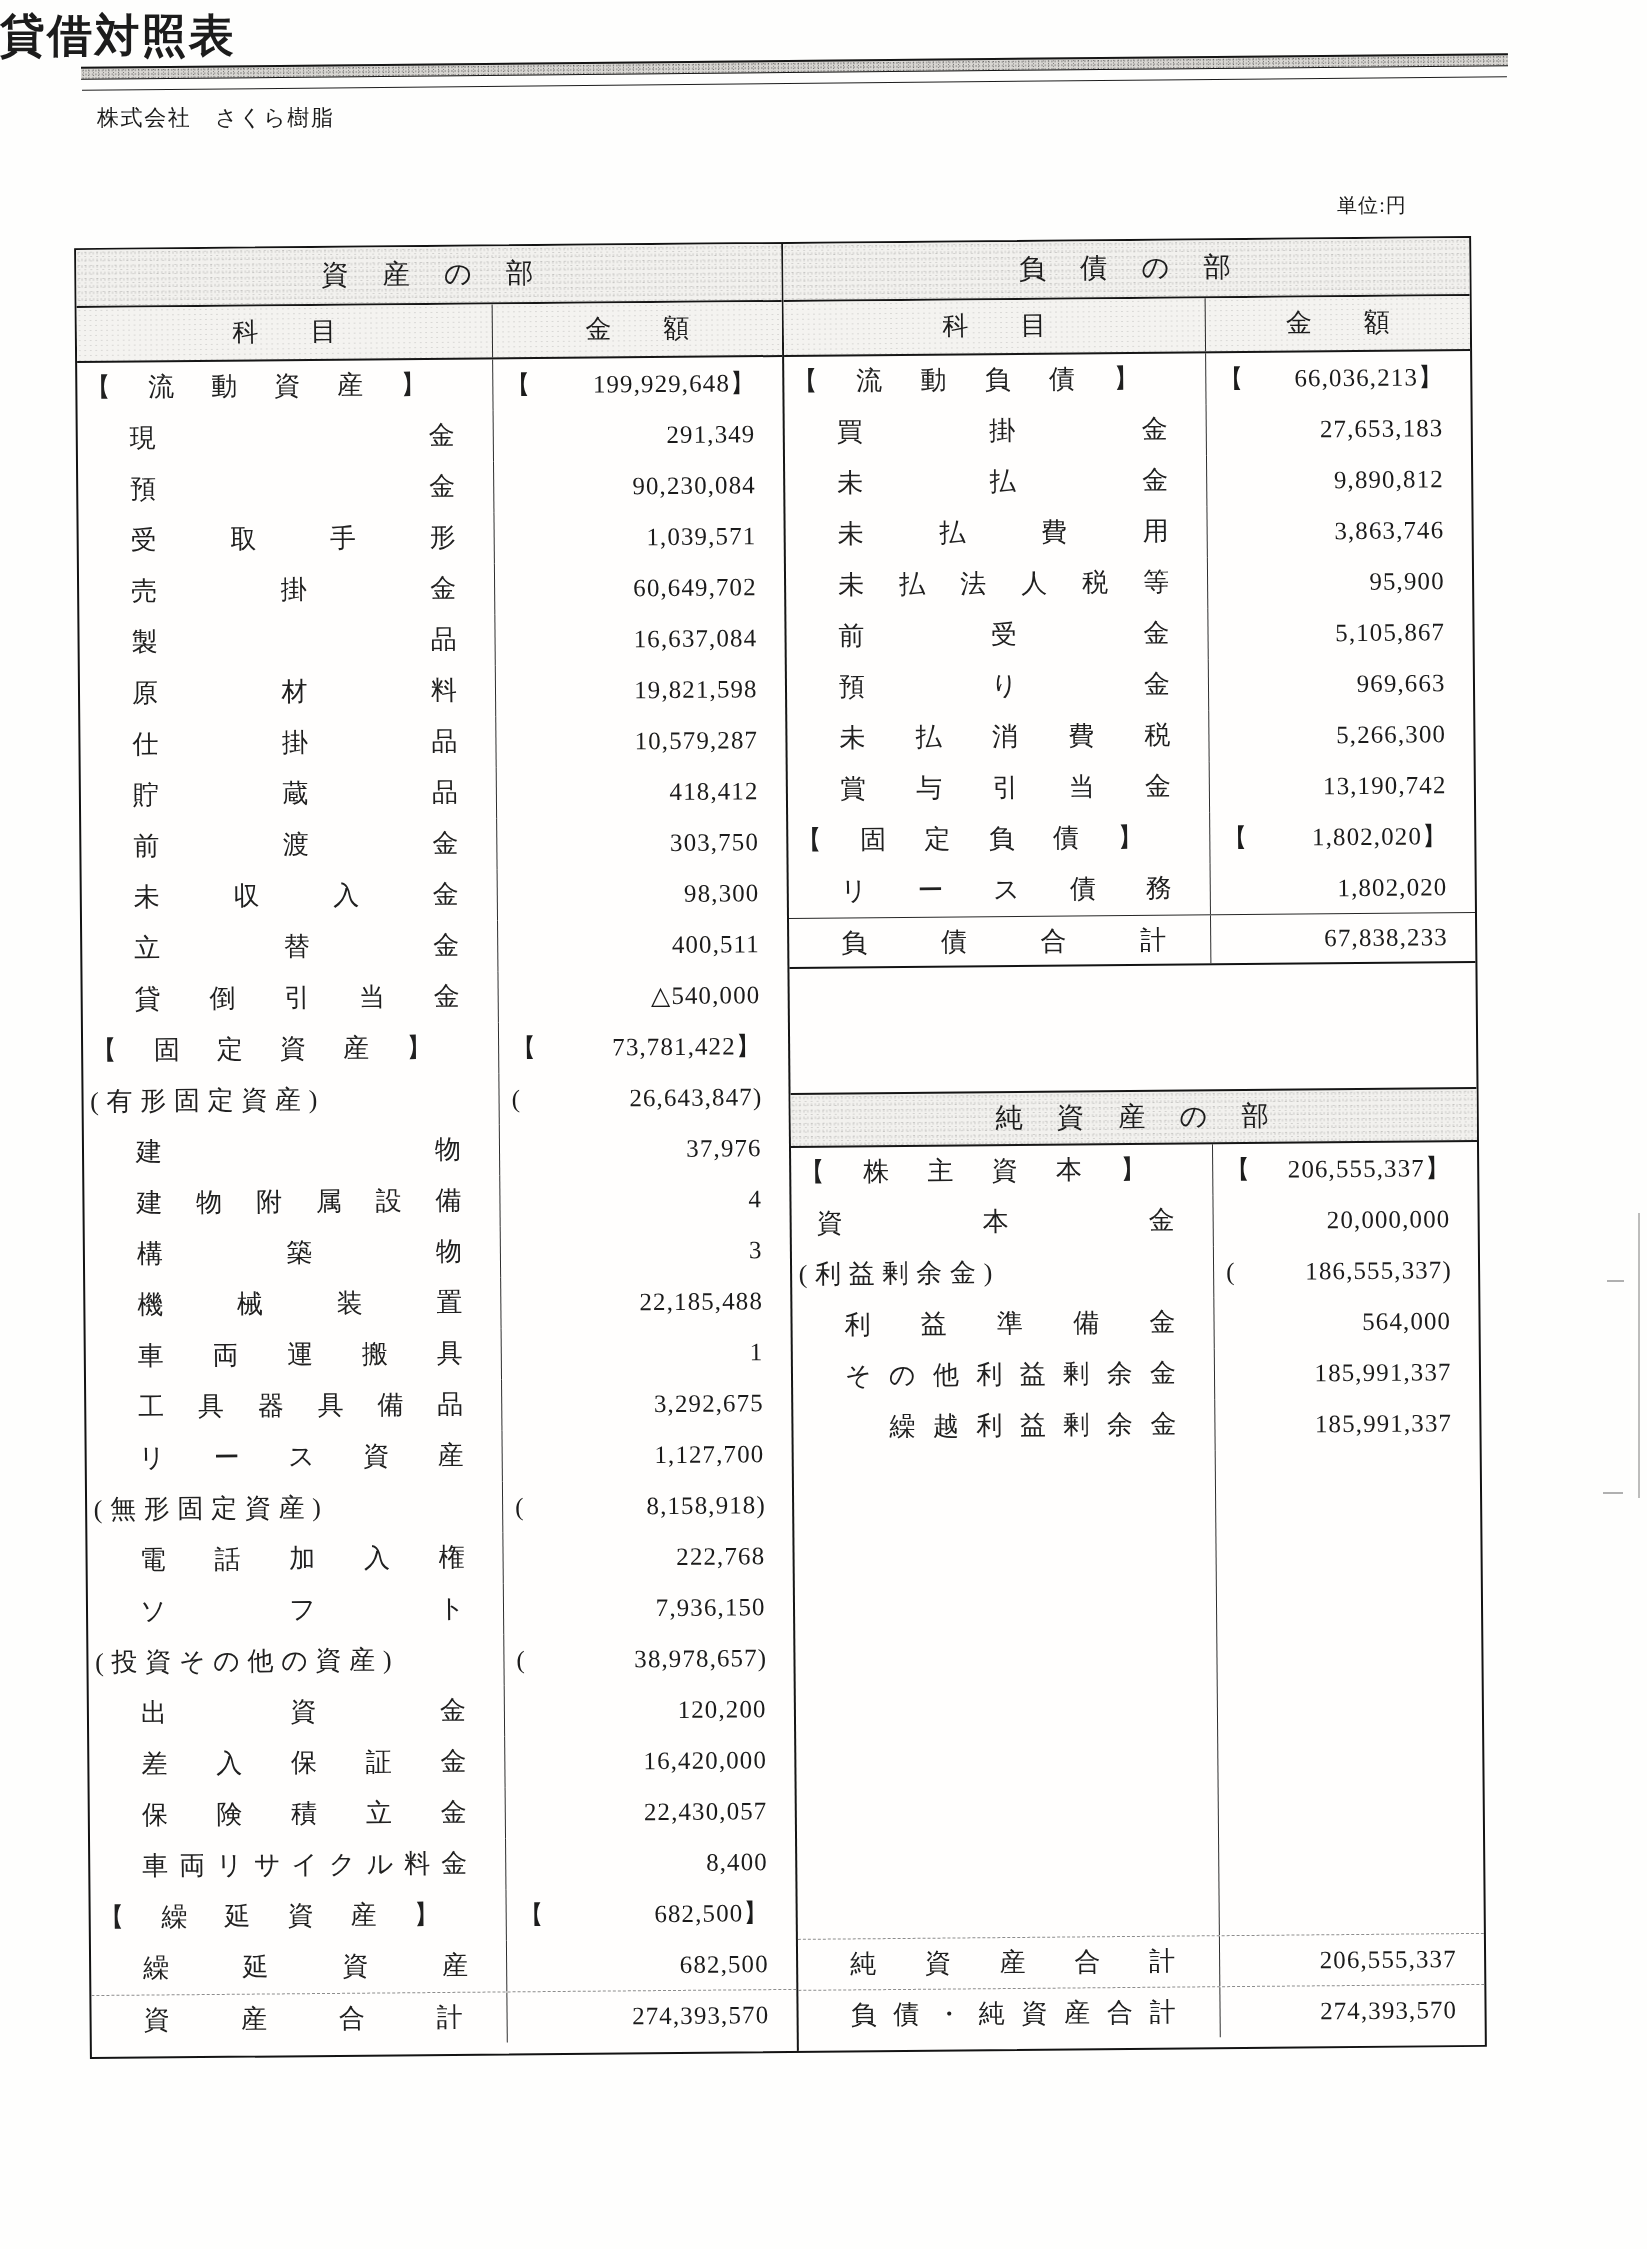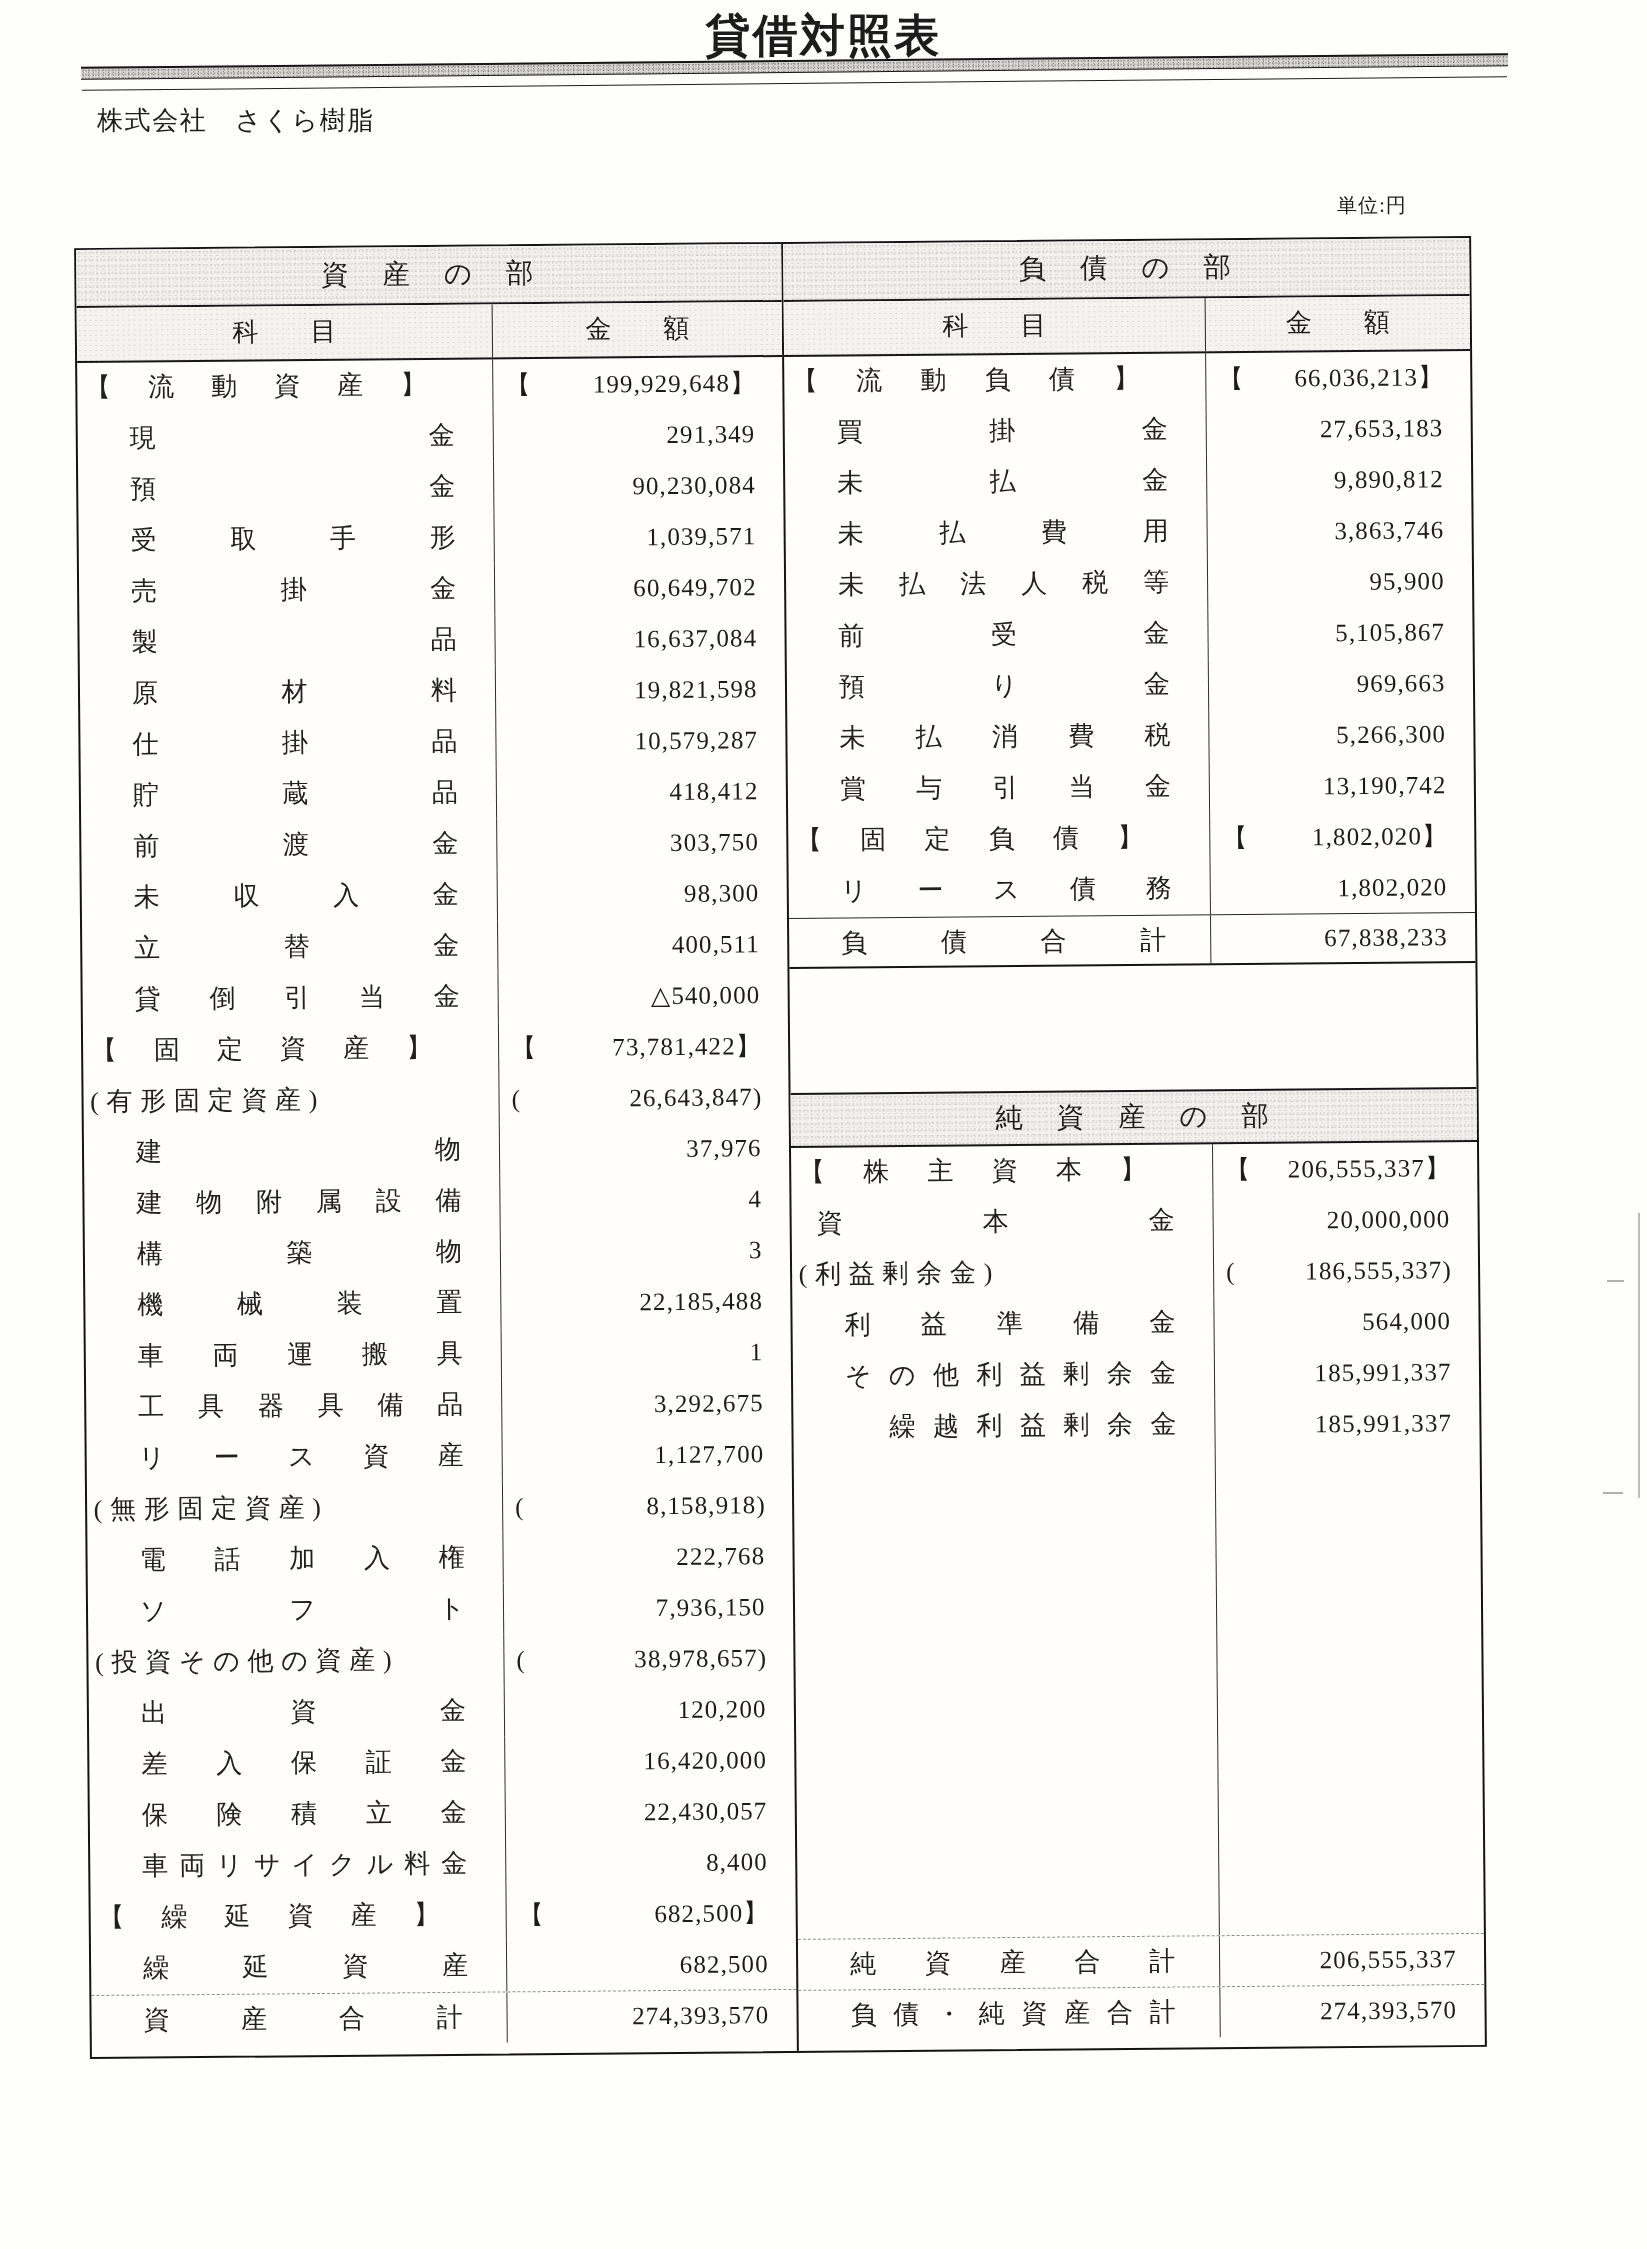--- a/index.html
+++ b/index.html
@@ -4,37 +4,37 @@
 <style>
   html,body{margin:0;padding:0;background:#ffffff;}
   .page{
     position:relative; width:1647px; height:2250px; overflow:hidden;
     background:#fefefd; color:#1c1c1c;
     font-family:"Liberation Serif","DejaVu Serif",serif;
   }
   
   .doc-title{
     position:absolute; left:0; top:5.5px; width:100%;
-    text-align:center; font-size:45px; font-weight:700; letter-spacing:2.2px;
+    font-size:45px; font-weight:700; letter-spacing:2.2px;
   }
   .rule-band{
     position:absolute; left:81px; top:60px; width:1427px; height:10px;
     background-color:#d8d6d2;
     background-image:radial-gradient(rgba(40,40,40,.55) 0.7px, transparent 0.8px),
                      radial-gradient(rgba(90,90,90,.4) 0.6px, transparent 0.7px);
     background-size:5px 2.7px,3.3px 3.8px;
     border-top:2.7px solid #161616; border-bottom:1.6px solid #161616;
     transform:rotate(-0.55deg); transform-origin:center;
   }
   .rule-line{
     position:absolute; left:82px; top:83px; width:1425px; height:0;
     border-top:1.6px solid #1d1d1d;
     transform:rotate(-0.55deg); transform-origin:center;
   }
-  .company{ position:absolute; left:97px; top:103px; font-size:26px; letter-spacing:1.6px;}
+  .company{ position:absolute; left:97px; top:103px; font-size:22px; letter-spacing:1.6px;}
   .dateline{ position:absolute; left:0; top:197px; width:1586px; text-align:center; font-size:26px;}
   .unit{ position:absolute; left:1337px; top:192px; font-size:20px; letter-spacing:1.1px;}
 
   
   .sheet{
     --rh:51px;
     position:absolute; left:82px; top:242px; width:1397px; height:1811px;
     border:2.7px solid #131313; box-sizing:border-box;
     display:flex; flex-direction:row;
     transform:rotate(-0.5deg); transform-origin:center;

